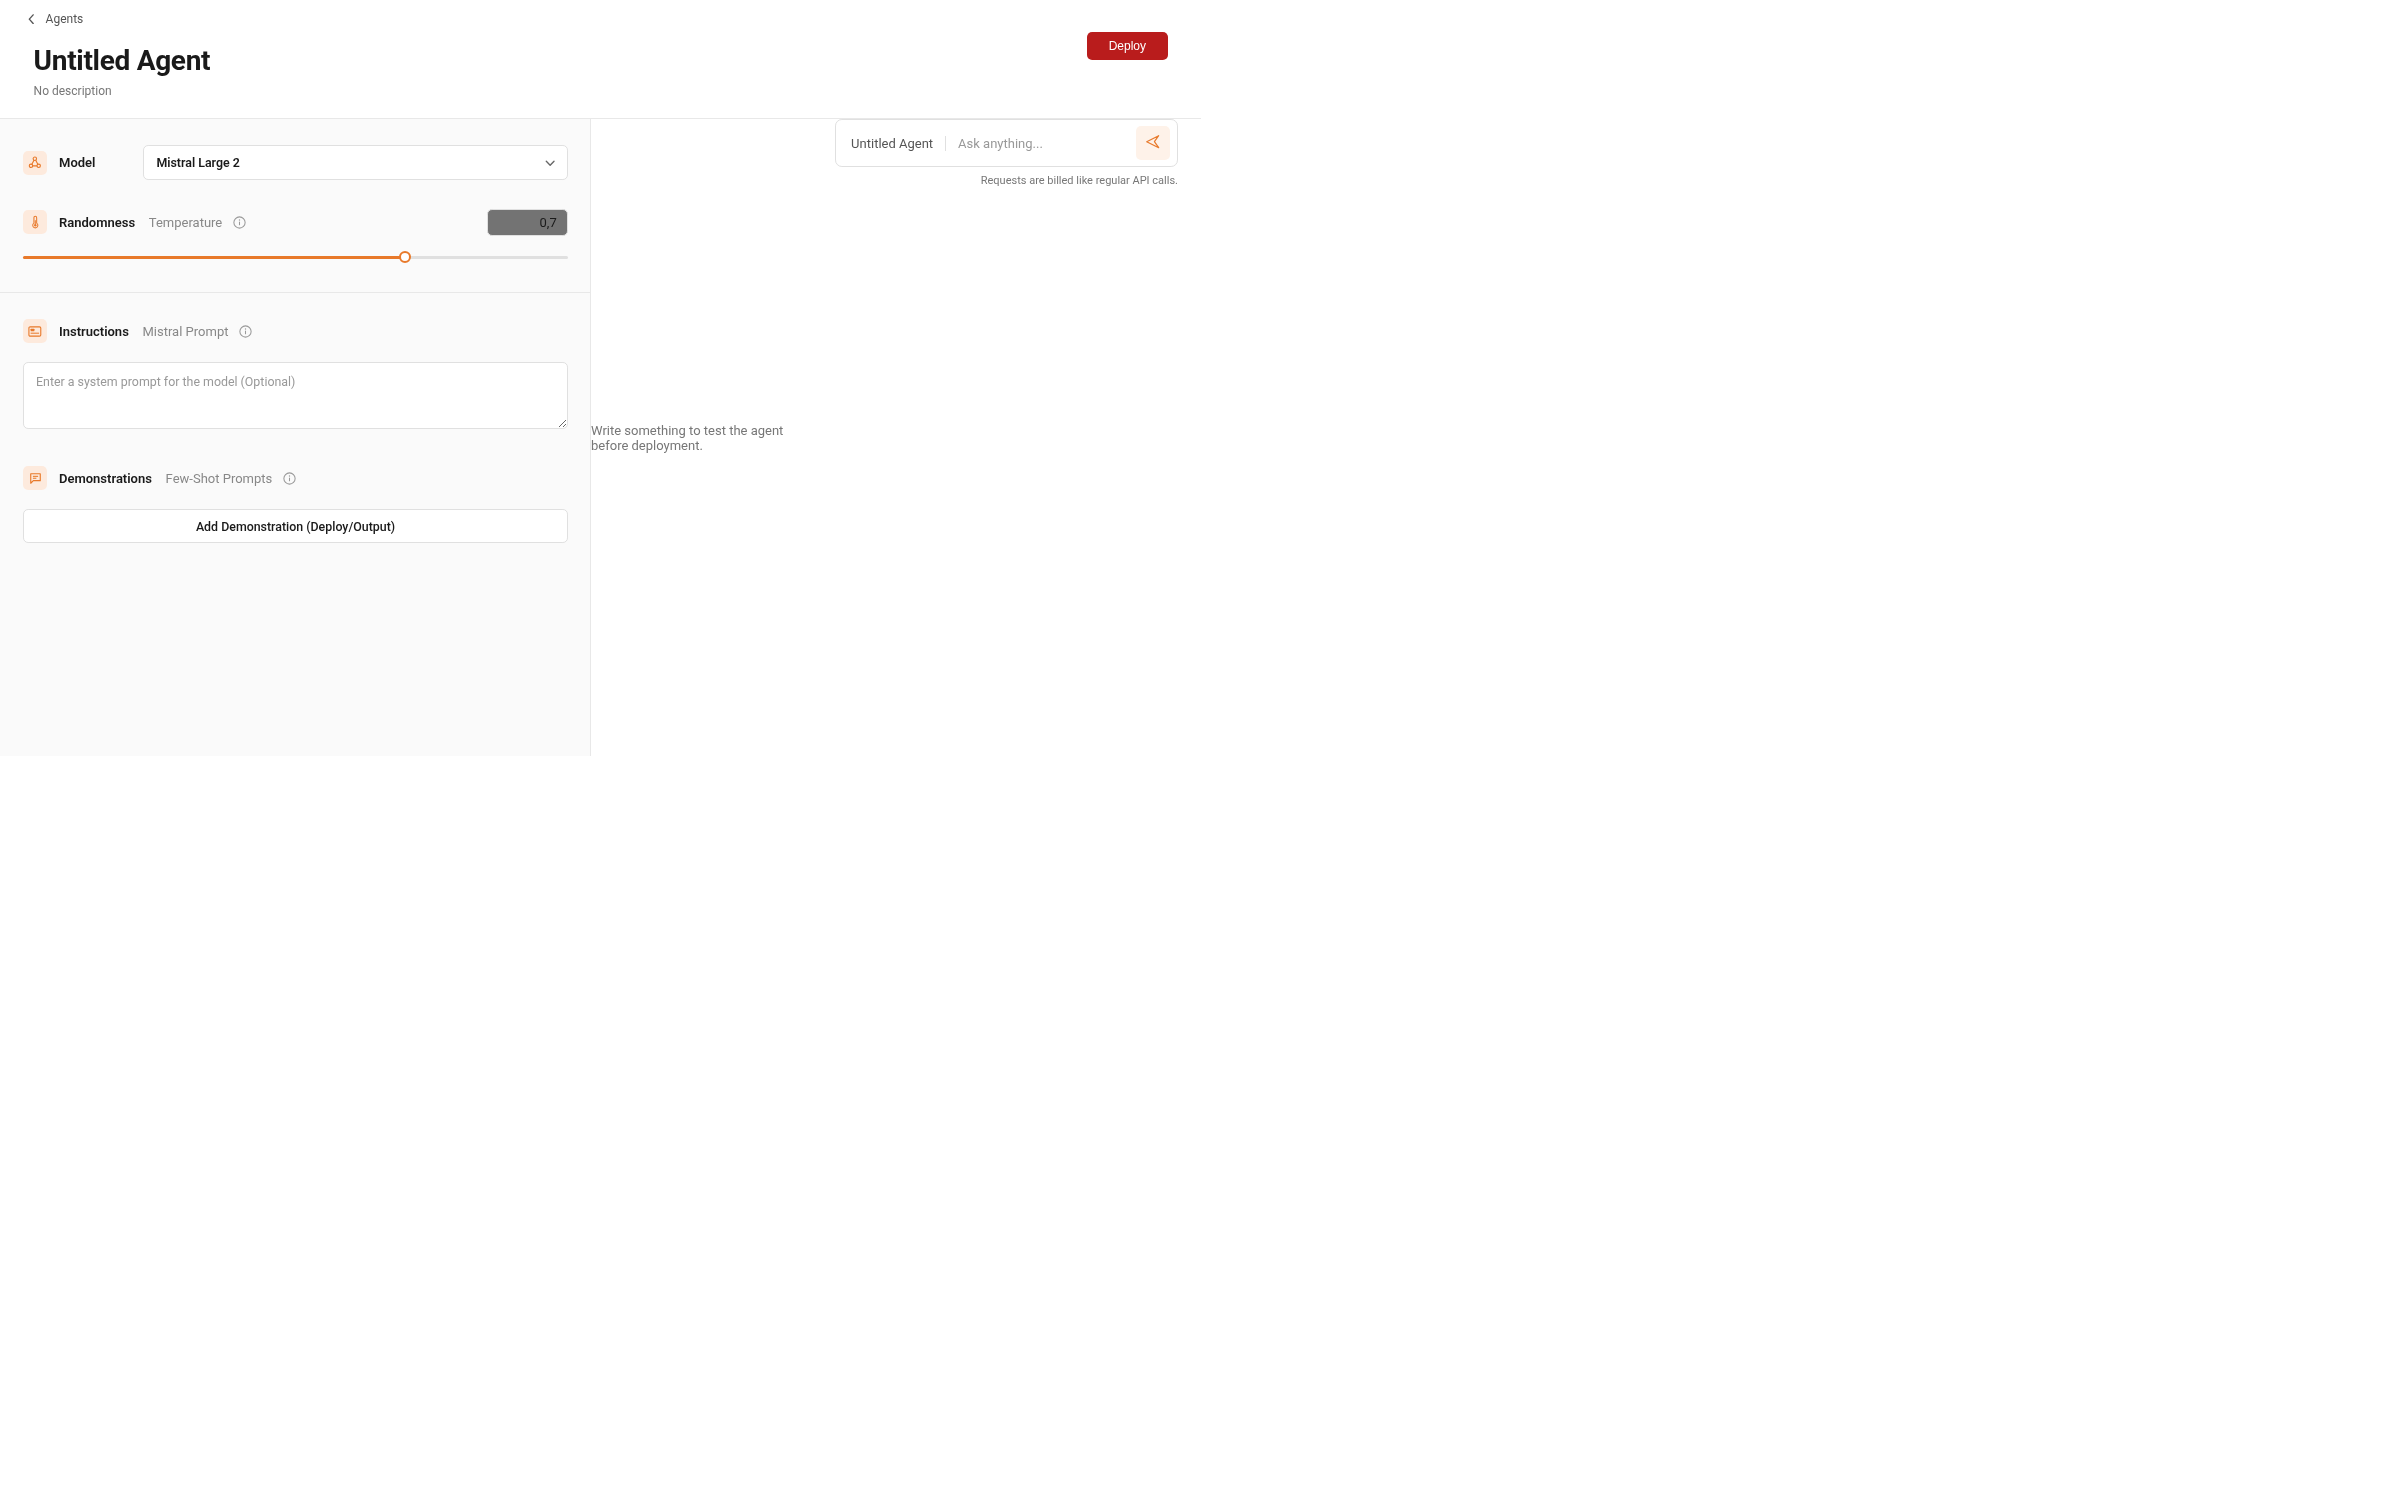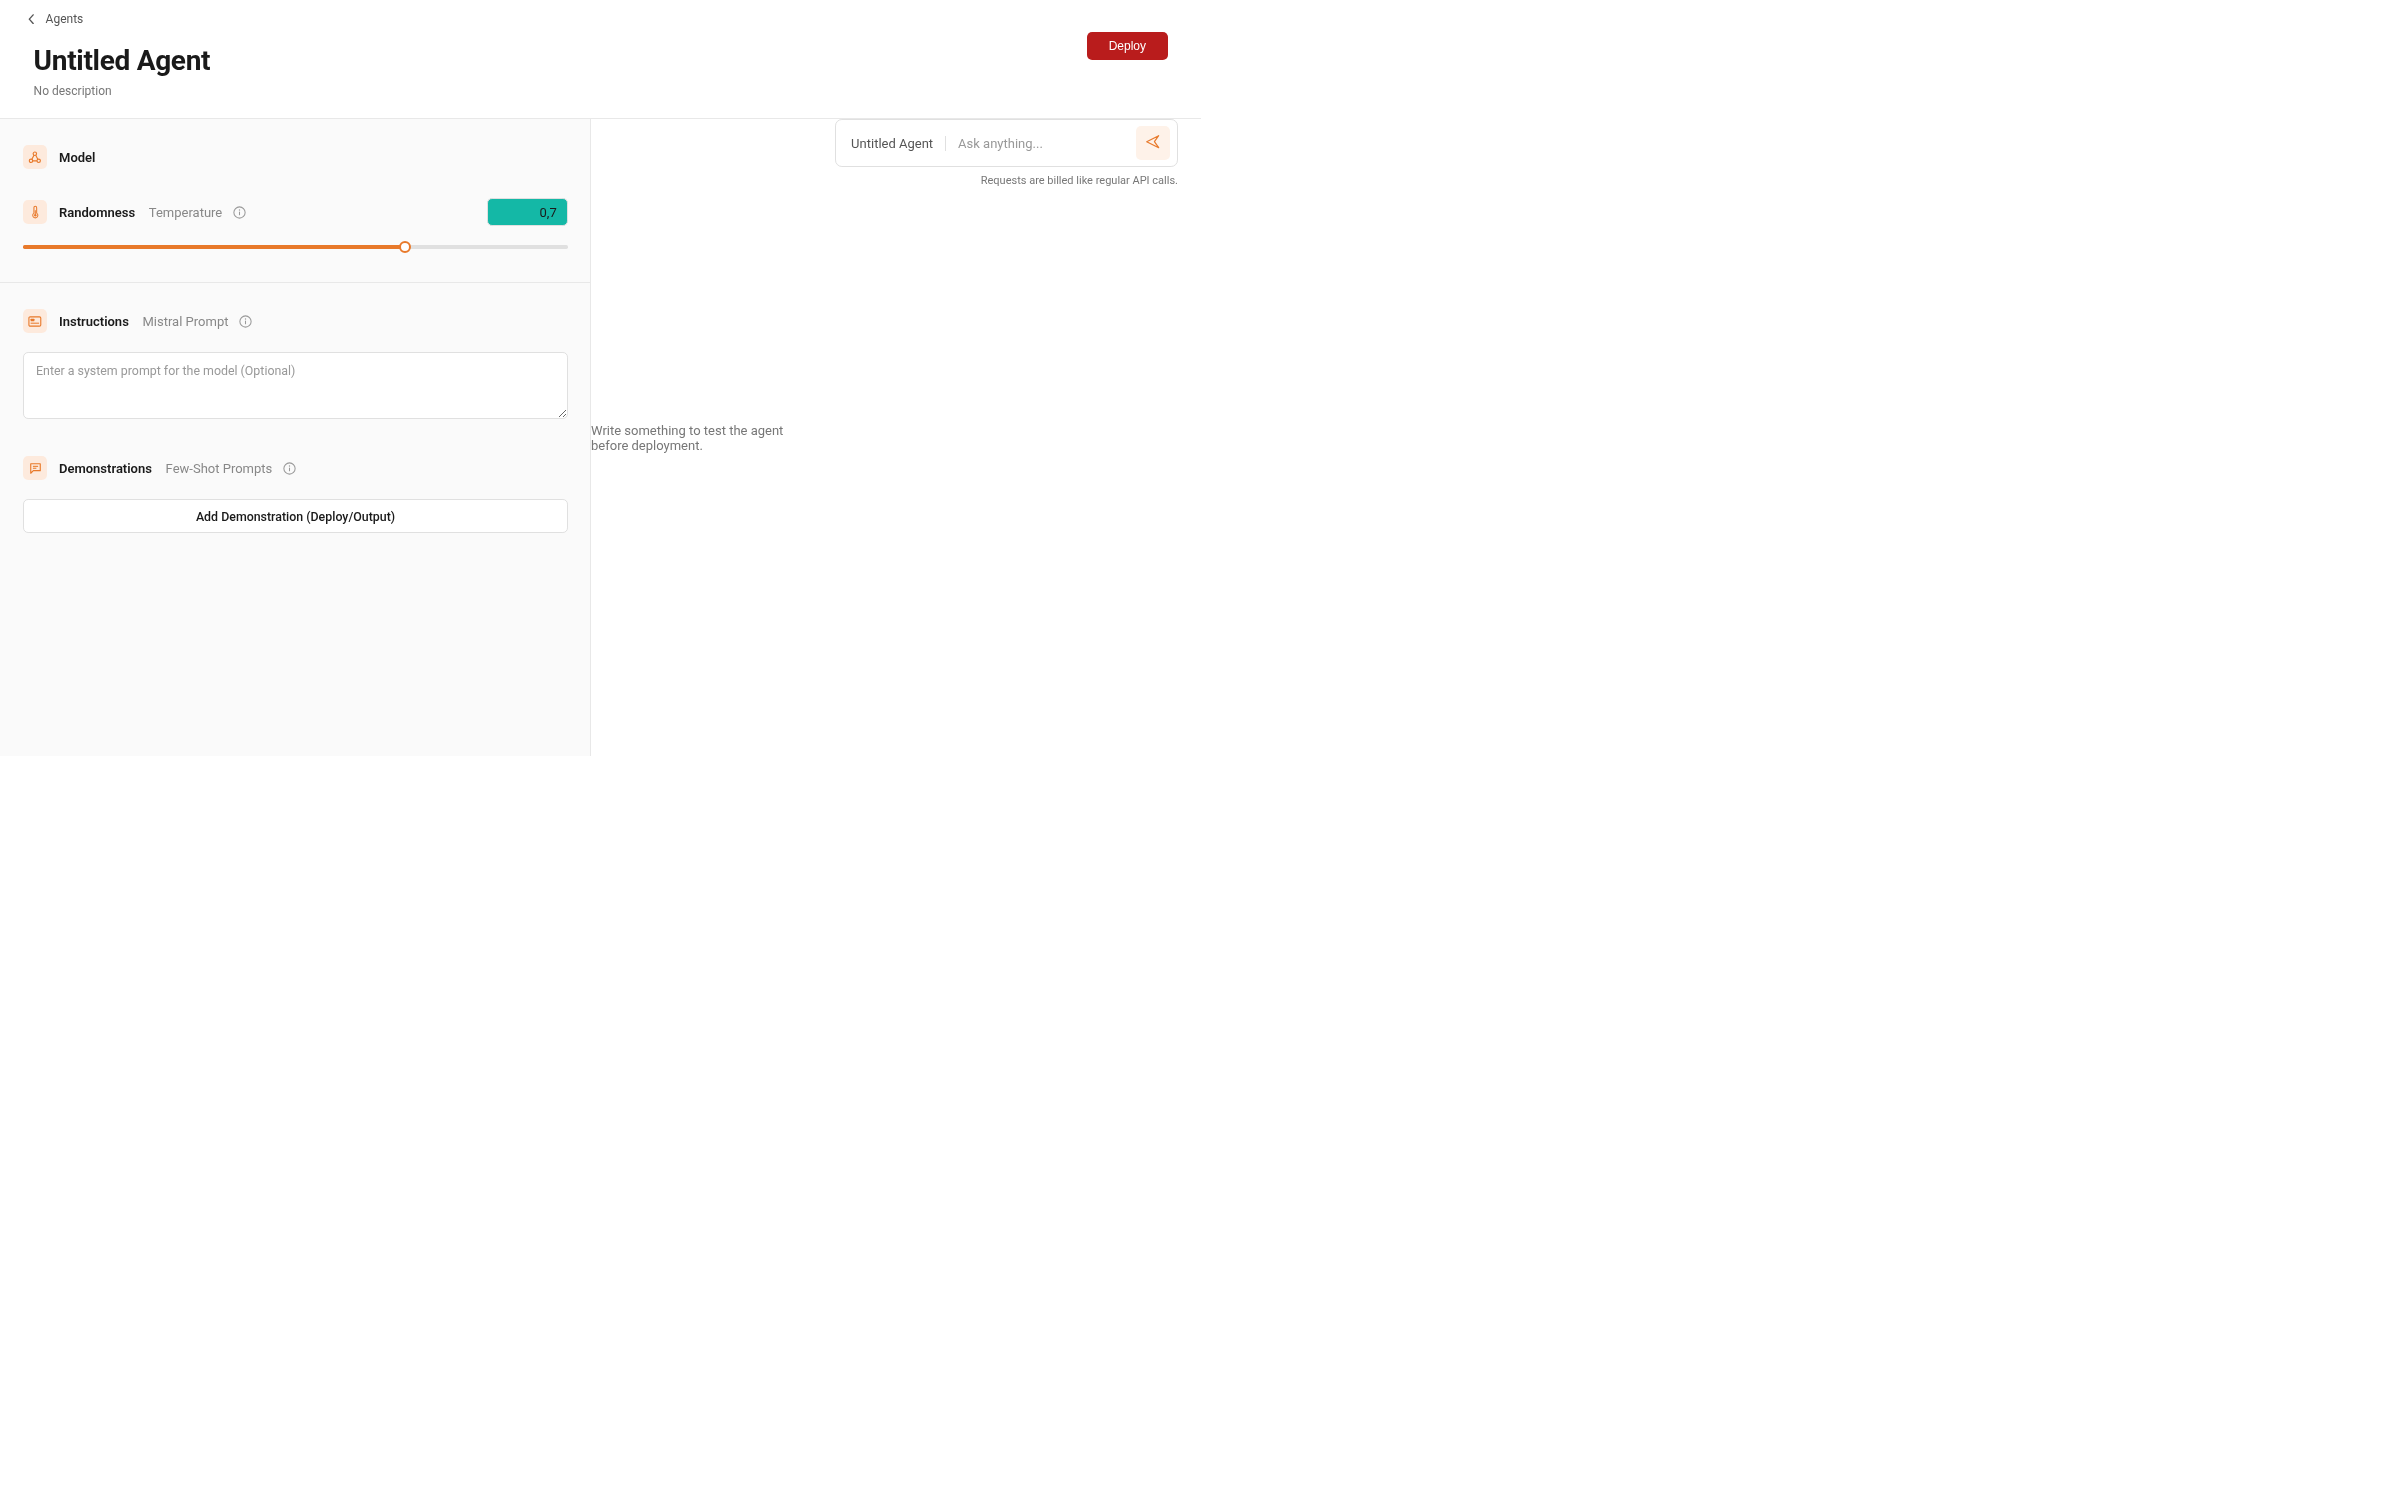--- a/index.html
+++ b/index.html
@@ -136,21 +136,21 @@
       font-size: 12.4px;
       font-weight: 600;
     }
     .randomness-top {
       display: flex;
       align-items: center;
       justify-content: space-between;
     }
     .temp-input {
       width: 81px;
-      background: #14b8a6;
+      background: #737373;
       border: 0.9px solid #e0e0e0;
       border-radius: 5.1px;
       padding: 5.1px 10.3px;
       text-align: right;
       font-size: 13px;
       font-family: inherit;
       color: #1a1a1a;
     }
     .slider-container {
       margin-top: 15.4px;
@@ -300,20 +300,28 @@
         <div class="model-row">
           <div class="icon-square">
             <svg width="13.7" height="13.7" viewBox="0 0 16 16" fill="none">
               <circle cx="8" cy="3.2" r="2" stroke="#e8792a" stroke-width="1.3"></circle>
               <circle cx="3.5" cy="11.5" r="2" stroke="#e8792a" stroke-width="1.3"></circle>
               <circle cx="12.5" cy="11.5" r="2" stroke="#e8792a" stroke-width="1.3"></circle>
               <path d="M7 5l-2.5 4.6M9 5l2.5 4.6M5.5 11.5h5" stroke="#e8792a" stroke-width="1.3"></path>
             </svg>
           </div>
           <span class="label">Model</span>
+          <div class="model-select">
+            <span>Mistral Large 2</span>
+            <span>
+              <svg width="10.3" height="6.9" viewBox="0 0 12 8" fill="none">
+                  <path d="M1.5 1.5L6 6L10.5 1.5" stroke="#666" stroke-width="1.6" stroke-linecap="round" stroke-linejoin="round"></path>
+                </svg>
+            </span>
+          </div>
         </div>
 
         <div style="margin-top:29px;">
           <div class="randomness-top">
             <div class="row">
               <div class="icon-square">
                 <svg width="8.6" height="13.7" viewBox="0 0 10 16" fill="none">
                   <path d="M5 1.5a1.6 1.6 0 0 0-1.6 1.6v6.4a3 3 0 1 0 3.2 0V3.1A1.6 1.6 0 0 0 5 1.5z" stroke="#e8792a" stroke-width="1.2" fill="none"></path>
                   <circle cx="5" cy="12" r="1.4" fill="#e8792a"></circle>
                   <line x1="5" y1="6" x2="5" y2="11" stroke="#e8792a" stroke-width="1.2"></line>

